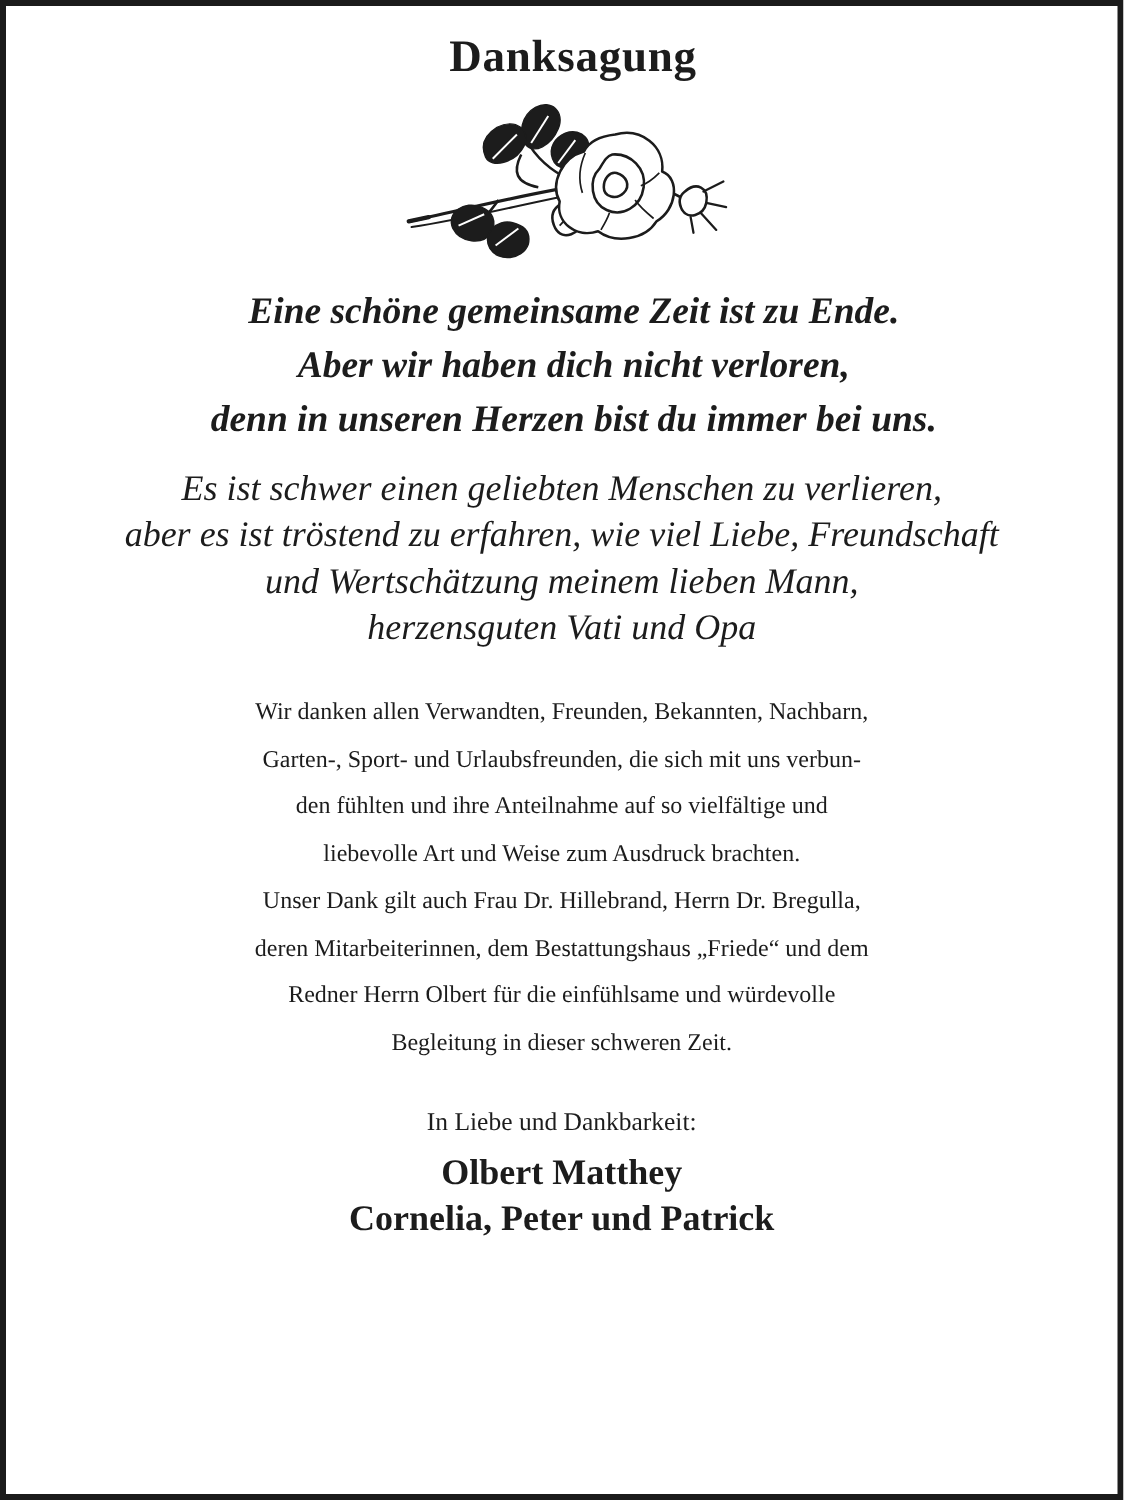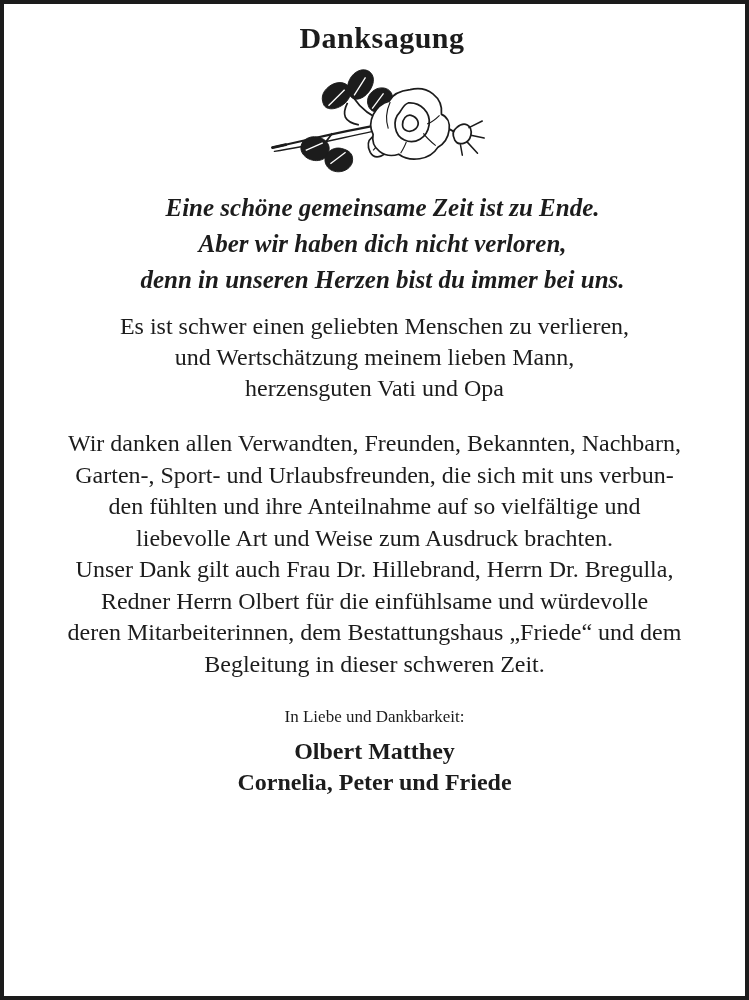--- a/index.html
+++ b/index.html
@@ -39,36 +39,37 @@
     font-size: 25px;
     font-weight: bold;
     font-style: italic;
     line-height: 36px;
     padding-left: 16px;
   }
   .intro {
     margin-top: 13px;
     font-size: 24px;
     line-height: 31px;
+    font-style: italic;
   }
   .name {
     margin-top: 16px;
     font-size: 55px;
     font-weight: bold;
     line-height: 66px;
     letter-spacing: 1px;
   }
   .after-name {
     margin-top: 24px;
     font-size: 24px;
     line-height: 30px;
   }
   .thanks {
     margin-top: 24px;
-    font-size: 24px;
+    font-size: 16px;
     line-height: 31.5px;
   }
   .closing {
     margin-top: 22px;
     font-size: 17px;
     line-height: 30px;
   }
   .signatures {
     margin-top: 4px;
     font-size: 24px;
@@ -147,37 +148,38 @@
   </div>
 
   <div class="verse">
     <div>Eine schöne gemeinsame Zeit ist zu Ende.</div>
     <div>Aber wir haben dich nicht verloren,</div>
     <div>denn in unseren Herzen bist du immer bei uns.</div>
   </div>
 
   <div class="intro">
     <div>Es ist schwer einen geliebten Menschen zu verlieren,</div>
+    <div>aber es ist tröstend zu erfahren, wie viel Liebe, Freundschaft</div>
     <div>und Wertschätzung meinem lieben Mann,</div>
     <div>herzensguten Vati und Opa</div>
   </div>
 
 
 
   <div class="thanks">
     <div>Wir danken allen Verwandten, Freunden, Bekannten, Nachbarn,</div>
     <div>Garten-, Sport- und Urlaubsfreunden, die sich mit uns verbun-</div>
     <div>den fühlten und ihre Anteilnahme auf so vielfältige und</div>
     <div>liebevolle Art und Weise zum Ausdruck brachten.</div>
     <div>Unser Dank gilt auch Frau Dr. Hillebrand, Herrn Dr. Bregulla,</div>
+    <div>deren Mitarbeiterinnen, dem Bestattungshaus „Friede“ und dem</div>
     <div>Redner Herrn Olbert für die einfühlsame und würdevolle</div>
-    <div>deren Mitarbeiterinnen, dem Bestattungshaus „Friede“ und dem</div>
     <div>Begleitung in dieser schweren Zeit.</div>
   </div>
 
   <div class="closing">In Liebe und Dankbarkeit:</div>
 
   <div class="signatures">
     <div>Olbert Matthey</div>
-    <div>Cornelia, Peter und Friede</div>
+    <div>Cornelia, Peter und Patrick</div>
   </div>
 
 </div>
 
 </body></html>

